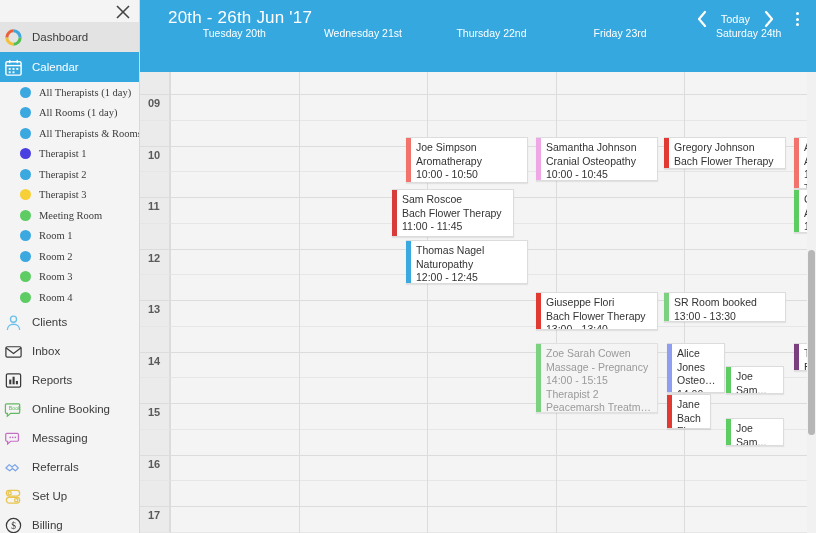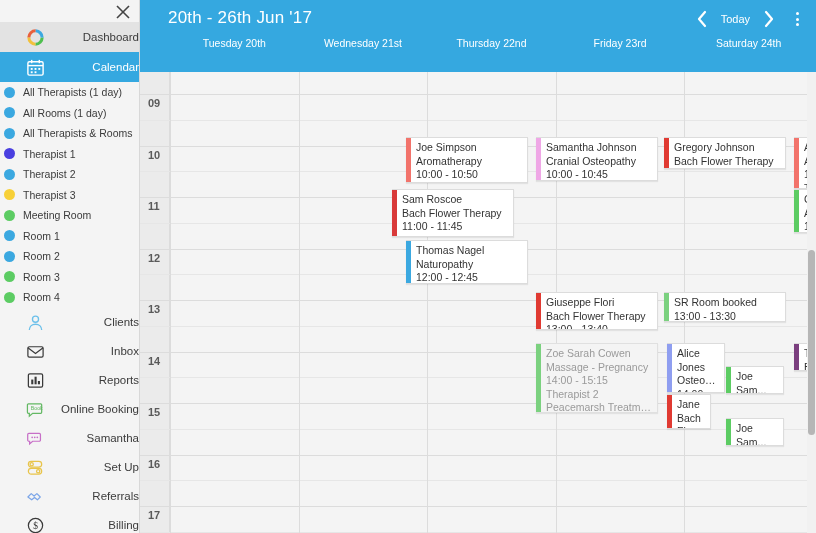--- a/index.html
+++ b/index.html
@@ -23,38 +23,38 @@
   }
   .close-row { height: 22px; position: relative; }
   .close-icon {
     position: absolute; right: 8px; top: 4px;
     width: 16px; height: 16px; cursor: pointer;
   }
   .close-icon svg { display: block; }
 
   .nav-item {
     display: flex; align-items: center;
-    height: 28px; padding-left: 24px;
+    height: 28px; padding-left: 2px;
     font-size: 11.5px; color: #3b3b3b;
-    cursor: pointer; white-space: nowrap; justify-content: space-between;
+    cursor: pointer; white-space: nowrap;
   }
   .nav-item.top { background: #e3e3e3; height: 30px; }
   .nav-item.active { background: #35a8e0; color: #ffffff; height: 30px; }
   .nav-ico {
     width: 22px; height: 22px; margin-right: 8px;
     flex: 0 0 22px; display: flex; align-items: center; justify-content: center;
   }
   .nav-ico svg { display: block; }
   .nav-label { overflow: hidden; text-overflow: ellipsis; }
 
   .cal-item {
     display: flex; align-items: center;
-    height: 20.5px; padding-left: 4px;
+    height: 20.5px; padding-left: 20px;
     font-size: 10.5px; color: #3b3b3b;
-    cursor: pointer; white-space: nowrap;
+    cursor: pointer; white-space: nowrap; font-family: Liberation Serif, serif;
   }
   .dot {
     width: 11px; height: 11px; border-radius: 50%;
     margin-right: 8px; flex: 0 0 11px;
   }
 
   
   #main {
     position: relative;
     width: 676px; height: 533px;
@@ -86,21 +86,21 @@
     color: #ffffff; font-size: 11px; padding: 0 6px; cursor: pointer;
   }
   .kebab {
     width: 22px; height: 26px; cursor: pointer;
     display: flex; flex-direction: column; align-items: center;
     justify-content: center; gap: 2.5px; margin-left: 4px;
   }
   .kebab i { width: 3px; height: 3px; background: #fff; border-radius: 50%; display:block; }
 
   #daynames {
-    position: absolute; left: 0; top: 34px;
+    position: absolute; left: 0; top: 24px;
     width: 676px; height: 30px;
   }
   .dayname {
     position: absolute; top: 3px;
     font-size: 10.5px; color: #ffffff; text-align: center;
     white-space: nowrap;
   }
 
   
   #gridwrap {
@@ -293,40 +293,40 @@
         </div>
         <div class="nav-item" style="height: 29px;">
           <span class="nav-ico">
             <svg width="19" height="19" viewBox="0 0 20 20">
               <path d="M3 4.5h11a1.2 1.2 0 011.2 1.2v6a1.2 1.2 0 01-1.2 1.2H7l-3.2 2.8V12.9H3a1.2 1.2 0 01-1.2-1.2v-6A1.2 1.2 0 013 4.5z" fill="none" stroke="#c76fc7" stroke-width="1.3"></path>
               <circle cx="6.5" cy="8.8" r=".9" fill="#c76fc7"></circle>
               <circle cx="9.2" cy="8.8" r=".9" fill="#c76fc7"></circle>
               <circle cx="11.9" cy="8.8" r=".9" fill="#c76fc7"></circle>
             </svg>
           </span>
-          <span class="nav-label">Samantha</span>
+          <span class="nav-label">Messaging</span>
+        </div>
+        <div class="nav-item" style="height: 29px;">
+          <span class="nav-ico">
+            <svg width="19" height="19" viewBox="0 0 20 20">
+              <path d="M2 10.5l3.5-3.5 3 2.5 3-2.5 3.5 3.5-3 3-3-2.5-3 2.5z" fill="none" stroke="#7ba5e8" stroke-width="1.3" stroke-linejoin="round"></path>
+            </svg>
+          </span>
+          <span class="nav-label">Referrals</span>
         </div>
         <div class="nav-item" style="height: 29px;">
           <span class="nav-ico">
             <svg width="19" height="19" viewBox="0 0 20 20">
               <rect x="2.5" y="3.5" width="14" height="6" rx="3" fill="none" stroke="#e8c44a" stroke-width="1.3"></rect>
               <circle cx="6" cy="6.5" r="1.7" fill="none" stroke="#e8c44a" stroke-width="1.3"></circle>
               <rect x="2.5" y="11" width="14" height="6" rx="3" fill="none" stroke="#e8c44a" stroke-width="1.3"></rect>
               <circle cx="12.8" cy="14" r="1.7" fill="none" stroke="#e8c44a" stroke-width="1.3"></circle>
             </svg>
           </span>
           <span class="nav-label">Set Up</span>
-        </div>
-        <div class="nav-item" style="height: 29px;">
-          <span class="nav-ico">
-            <svg width="19" height="19" viewBox="0 0 20 20">
-              <path d="M2 10.5l3.5-3.5 3 2.5 3-2.5 3.5 3.5-3 3-3-2.5-3 2.5z" fill="none" stroke="#7ba5e8" stroke-width="1.3" stroke-linejoin="round"></path>
-            </svg>
-          </span>
-          <span class="nav-label">Referrals</span>
         </div>
         <div class="nav-item" style="height: 29px;">
           <span class="nav-ico">
             <svg width="19" height="19" viewBox="0 0 20 20">
               <circle cx="10" cy="10" r="7.5" fill="none" stroke="#3a3a3a" stroke-width="1.3"></circle>
               <text x="10" y="14" font-size="10" text-anchor="middle" fill="#3a3a3a" font-family="serif">$</text>
             </svg>
           </span>
           <span class="nav-label">Billing</span>
         </div>

